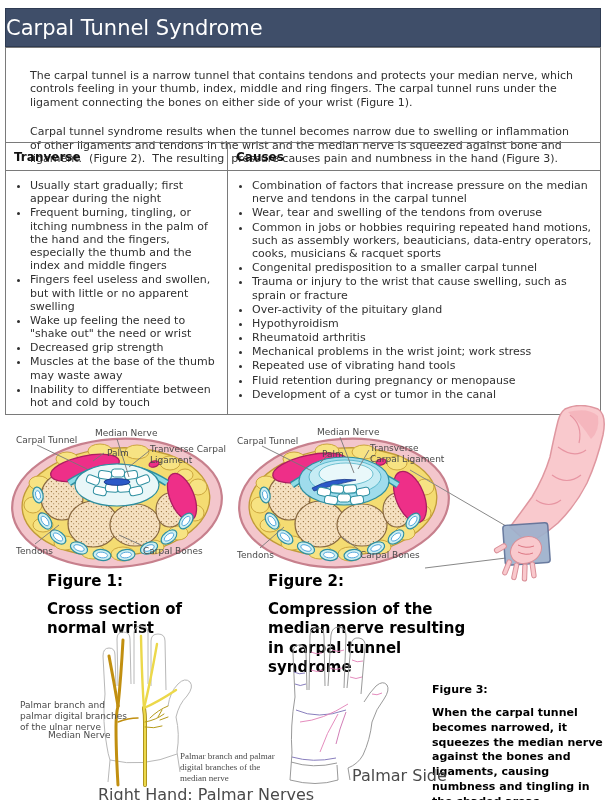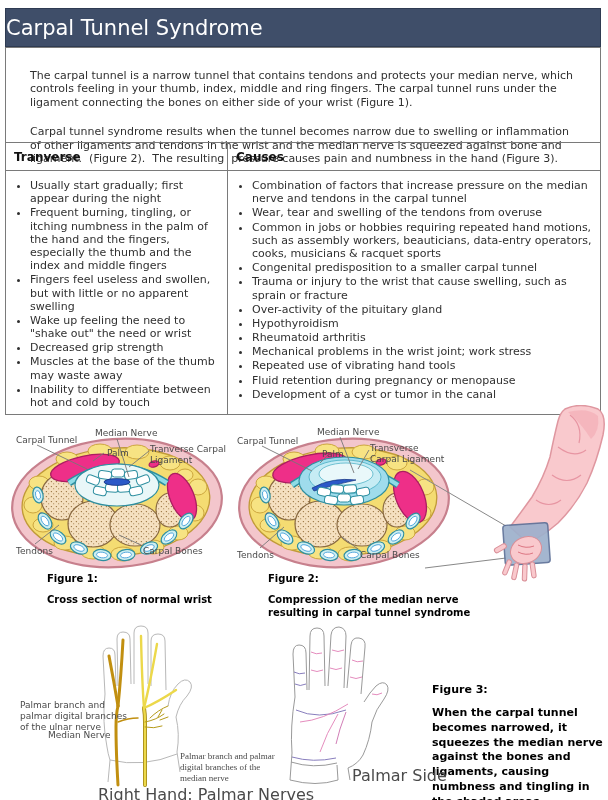--- a/index.html
+++ b/index.html
@@ -31,21 +31,21 @@
   table.sc td{
     border:1px solid #7a7a7a;vertical-align:top;padding:8px 2px 4px 2px;height:218px;
   }
   th.col-sym, td.col-sym{width:205px;}
   ul.blist{margin:0;padding:0 4px 0 22px;font-size:11px;line-height:1.2;color:#303030;}
   ul.blist li{margin:0 0 1px 0;}
   .figband{position:absolute;left:0;top:400px;width:608px;height:400px;}
   .figband svg{position:absolute;}
   .dlabel{position:absolute;font-size:9px;color:#4a4a4a;line-height:1.18;white-space:nowrap;}
   .dlabel.wrap{white-space:normal;}
-  .figcap{position:absolute;font-size:10px;font-weight:bold;color:#000;line-height:1.3;}
+  .figcap{position:absolute;font-size:15px;font-weight:bold;color:#000;line-height:1.3;}
   .figcap .cap-title{margin-bottom:8px;}
   .fig3txt{position:absolute;left:432px;top:283px;width:178px;font-size:11px;
     font-weight:bold;color:#000;line-height:1.35;}
   .fig3txt .cap-title{margin-bottom:8px;}
   .handlabel{position:absolute;font-size:9px;color:#4a4a4a;line-height:1.2;}
   .handcap{position:absolute;font-size:16px;color:#4a4a4a;}
 </style>
 </head>
 <body>
 

